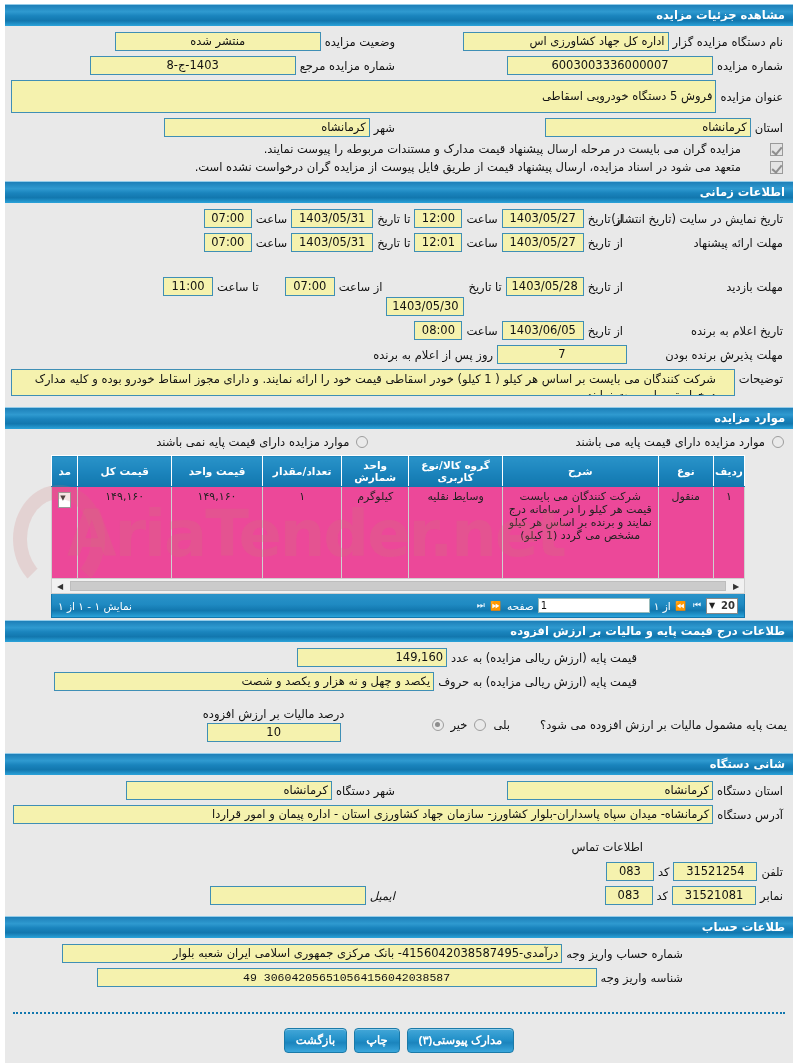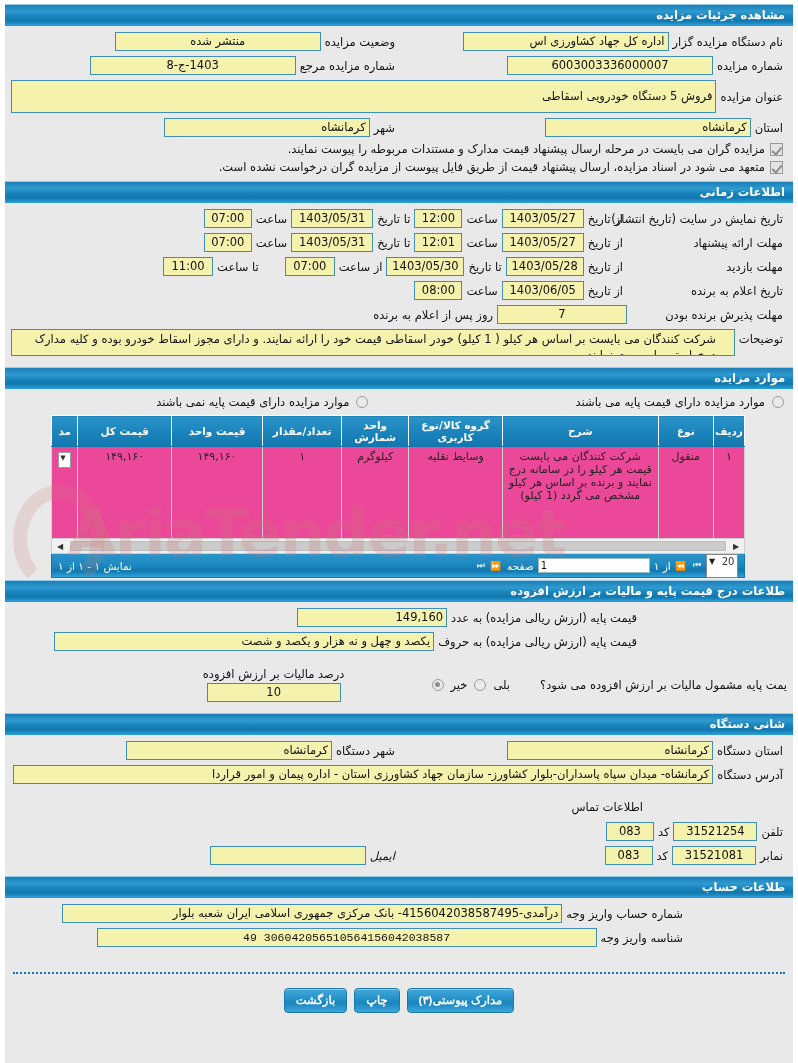--- a/index.html
+++ b/index.html
@@ -53,21 +53,21 @@
     overflow: hidden; white-space: nowrap;
   }
   .fld.r { text-align: right; }
   .fld.empty { background: #f5f2ae; }
 
   
   .half { display: flex; align-items: center; }
 
   
   .notice { display: flex; align-items: center; justify-content: flex-start;
-            margin: 4px 2px 1px 0; }
+            margin: 4px 2px 1px 0; gap: 24px; }
   .chk {
     width: 13px; height: 13px; flex: 0 0 13px;
     background: #e4e4e4; border: 1px solid #9a9a9a;
     position: relative; margin-right: 2px; margin-left: 5px;
   }
   .chk::after {
     content: "";
     position: absolute; left: 3px; top: 1px;
     width: 4px; height: 8px;
     border: solid #8e8e8e; border-width: 0 2px 2px 0;
@@ -106,22 +106,22 @@
   .pager {
     height: 24px;
     background: linear-gradient(to bottom, #2a93c9 0%, #1f8ac2 45%, #1277ae 72%, #2ba3da 100%);
     color: #fff; font-size: 10.5px;
     display: flex; align-items: center; justify-content: space-between;
     padding: 0 6px; border: 1px solid #1277ae; border-top: none;
   }
   .pager .grp { display: flex; align-items: center; gap: 4px; }
   .pg-input { width: 112px; height: 15px; background: #fff; border: 1px solid #9bb; color: #111;
               font-size: 10px; text-align: left; padding: 0 2px; line-height: 13px; }
-  .pg-sel { background:#fff; color:#333; border:1px solid #888; height:24px; font-size:10px;
-            padding: 0 2px 0 14px; line-height: 14px; position: relative; min-width: 32px; text-align:center;}
+  .pg-sel { background:#fff; color:#333; border:1px solid #888; height:16px; font-size:10px;
+            padding: 0 2px 0 14px; line-height: 14px; position: relative; min-width: 32px; text-align:center;font-weight:bold;}
   .pg-sel::after { content: "\25BC"; position: absolute; left: 2px; top: 0px; font-size: 8px; color:#222;}
   .pg-arrow { font-size: 9px; color: #eaf6ff; padding: 0 1px; }
 
   
   .radio {
     width: 12px; height: 12px; border-radius: 50%;
     background: #eaeaea; border: 1px solid #9d9d9d;
     display: inline-block; vertical-align: -2px; margin: 0 3px;
     position: relative;
   }
@@ -244,21 +244,21 @@
       <span class="fld" style="width:82px;">1403/05/31</span>
       <span class="lbl">ساعت</span>
       <span class="fld" style="width:48px;">07:00</span>
     </div>
 
     <div class="row">
       <span class="lbl" style="width:160px; text-align:right;">مهلت بازدید</span>
       <span class="lbl">از تاریخ</span>
       <span class="fld" style="width:78px;">1403/05/28</span>
       <span class="lbl">تا تاریخ</span>
-      <span class="fld" style="width:78px;">1403/05/30</span>
+      <span class="fld" style="width:78px;margin-top:40px;">1403/05/30</span>
       <span class="lbl">از ساعت</span>
       <span class="fld" style="width:50px;">07:00</span>
       <span class="lbl" style="margin-right:22px;">تا ساعت</span>
       <span class="fld" style="width:50px;">11:00</span>
     </div>
 
     <div class="row">
       <span class="lbl" style="width:160px; text-align:right;">تاریخ اعلام به برنده</span>
       <span class="lbl">از تاریخ</span>
       <span class="fld" style="width:82px;">1403/06/05</span>

